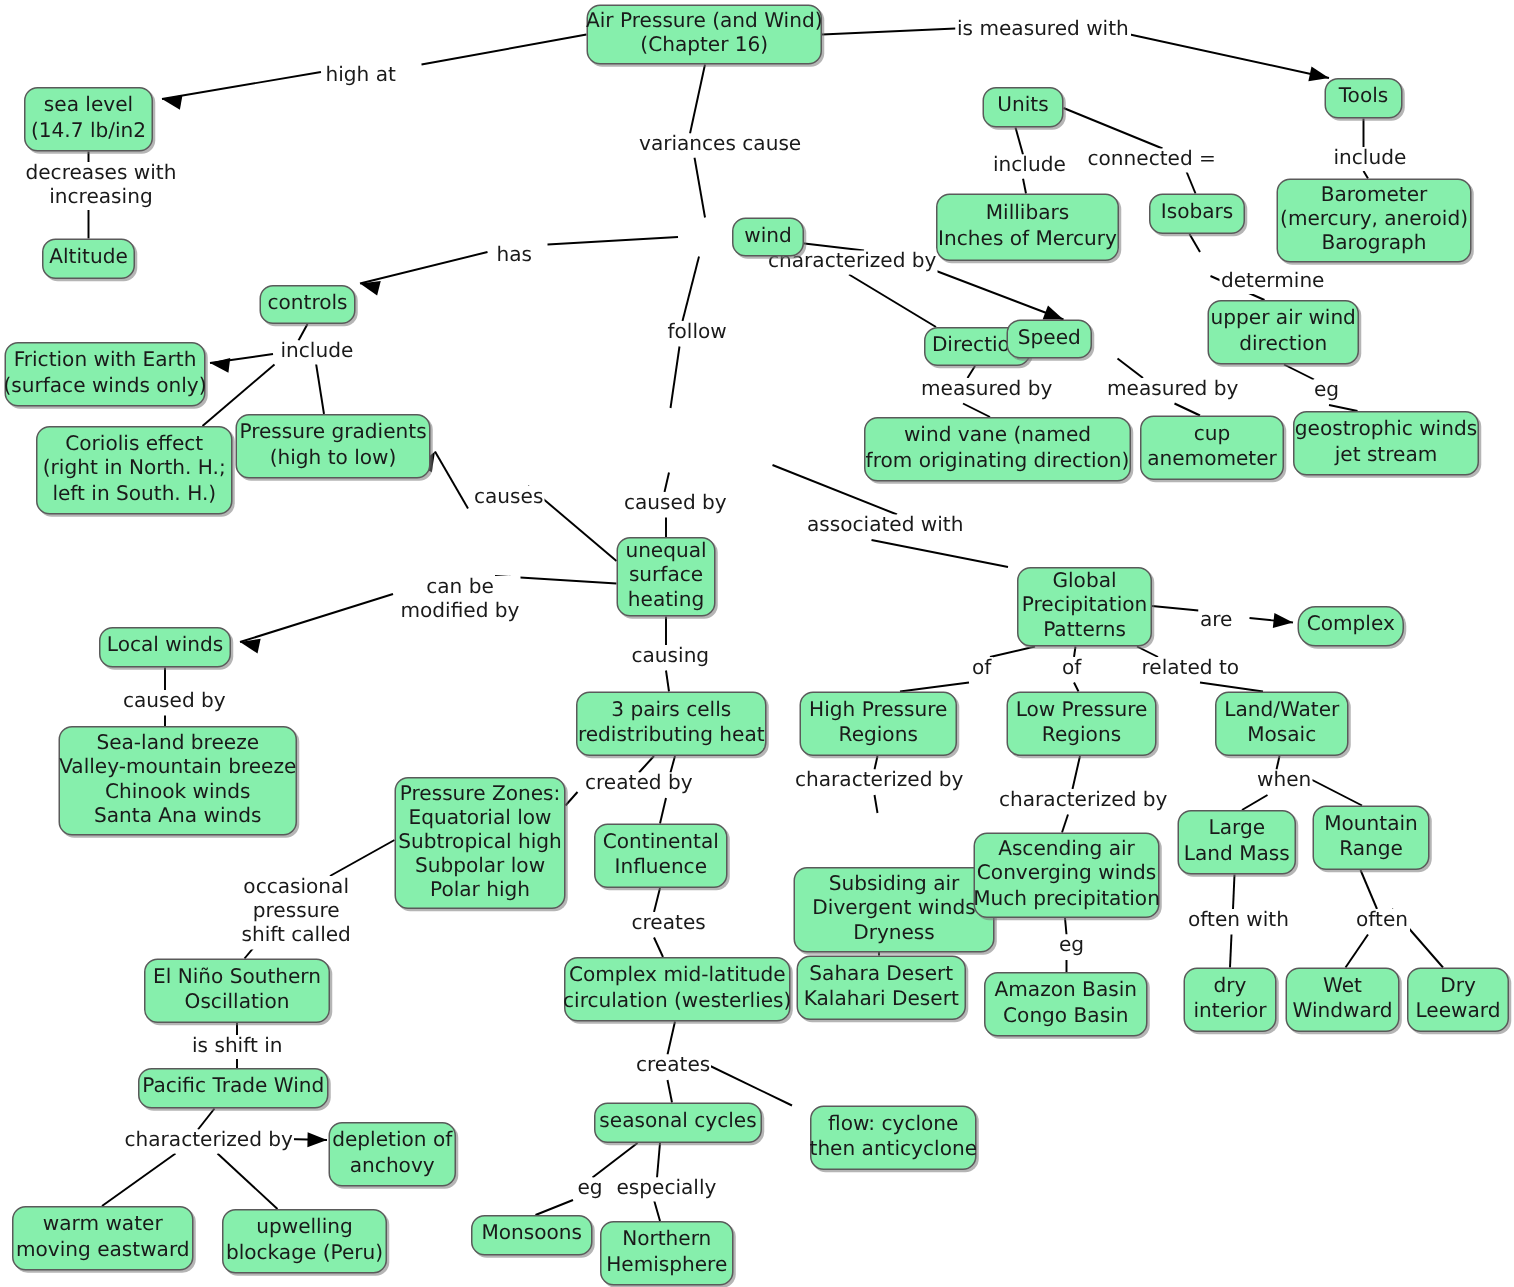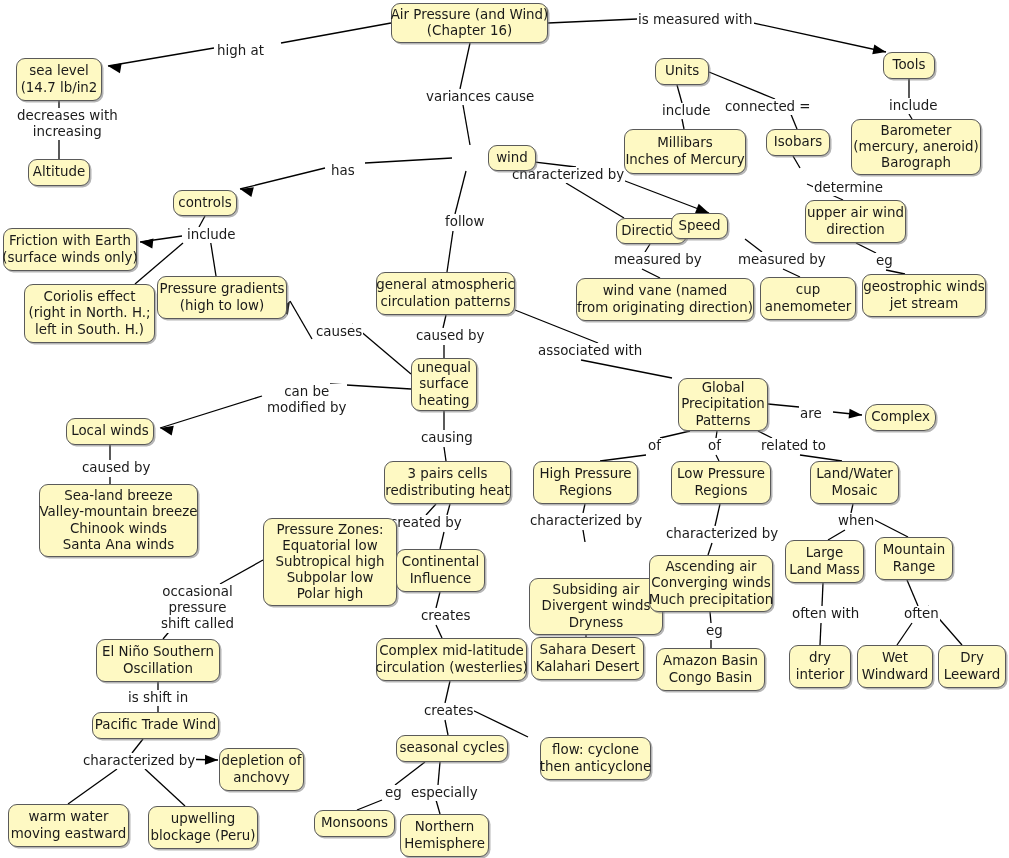--- a/index.html
+++ b/index.html
@@ -19,21 +19,21 @@
     position: absolute;
     left: 0;
     top: 0;
     width: 1009px;
     height: 858px;
     pointer-events: none;
   }
   .node {
     position: absolute;
     box-sizing: border-box;
-    background: #fef9c3;
+    background: #86efac;
     border: 1.6px solid #5a5a5a;
     border-radius: 9px;
     box-shadow: 1.5px 1.5px 0 0 rgba(120,120,120,0.55);
     display: flex;
     align-items: center;
     justify-content: center;
     text-align: center;
     color: #1a1a1a;
     font-size: 13.4px;
     line-height: 16.2px;
@@ -227,43 +227,41 @@
     <div class="node" style="left: 616px; top: 218px; width: 71px; height: 26px;"><span>Direction</span></div>
     <div class="node" style="left: 671px; top: 213px; width: 57px; height: 26px;"><span>Speed</span></div>
     <div class="node" style="left: 805px; top: 200px; width: 101px; height: 43px;"><span>upper air wind
 direction</span></div>
     <div class="node" style="left: 576px; top: 278px; width: 178px; height: 43px;"><span>wind vane (named
 from originating direction)</span></div>
     <div class="node" style="left: 760px; top: 277px; width: 96px; height: 43px;"><span>cup
 anemometer</span></div>
     <div class="node" style="left: 862px; top: 274px; width: 124px; height: 43px;"><span>geostrophic winds
 jet stream</span></div>
-    <div class="node" style="left: 376px; top: 272px; width: 139px; height: 43px;"><span>general atmospheric
-circulation patterns</span></div>
     <div class="node" style="left: 411px; top: 358px; width: 66px; height: 53px;"><span>unequal
 surface
 heating</span></div>
     <div class="node" style="left: 678px; top: 378px; width: 90px; height: 53px;"><span>Global
 Precipitation
 Patterns</span></div>
     <div class="node" style="left: 865px; top: 404px; width: 71px; height: 27px; border-radius: 12px;"><span>Complex</span></div>
     <div class="node" style="left: 66px; top: 418px; width: 88px; height: 27px;"><span>Local winds</span></div>
     <div class="node" style="left: 39px; top: 484px; width: 159px; height: 73px;"><span>Sea-land breeze
 Valley-mountain breeze
 Chinook winds
 Santa Ana winds</span></div>
     <div class="node" style="left: 384px; top: 461px; width: 127px; height: 43px;"><span>3 pairs cells
 redistributing heat</span></div>
     <div class="node" style="left: 533px; top: 461px; width: 105px; height: 43px;"><span>High Pressure
 Regions</span></div>
     <div class="node" style="left: 671px; top: 461px; width: 100px; height: 43px;"><span>Low Pressure
 Regions</span></div>
     <div class="node" style="left: 810px; top: 461px; width: 89px; height: 43px;"><span>Land/Water
 Mosaic</span></div>
-    <div class="node" style="left: 263px; top: 518px; width: 134px; height: 88px;"><span>Pressure Zones:
+    <div class="node" style="left: 263px; top: 518px; width: 114px; height: 88px;"><span>Pressure Zones:
 Equatorial low
 Subtropical high
 Subpolar low
 Polar high</span></div>
     <div class="node" style="left: 396px; top: 549px; width: 89px; height: 43px;"><span>Continental
 Influence</span></div>
     <div class="node" style="left: 529px; top: 542px; width: 134px; height: 57px; margin-top: 36px;"><span>Subsiding air
 Divergent winds
 Dryness</span></div>
     <div class="node" style="left: 649px; top: 555px; width: 124px; height: 57px;"><span>Ascending air

